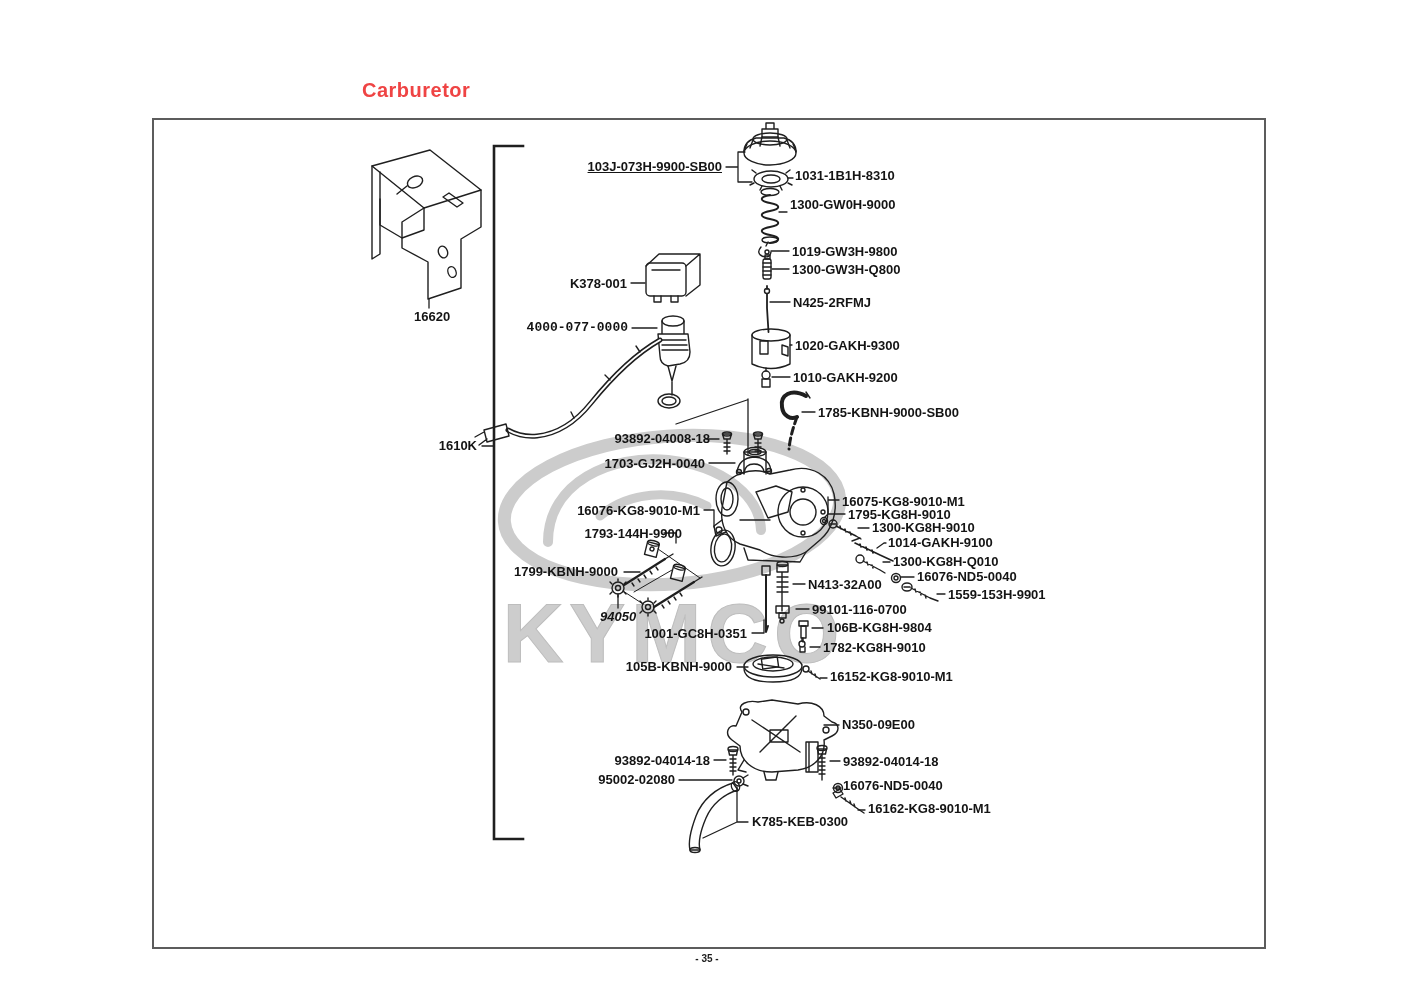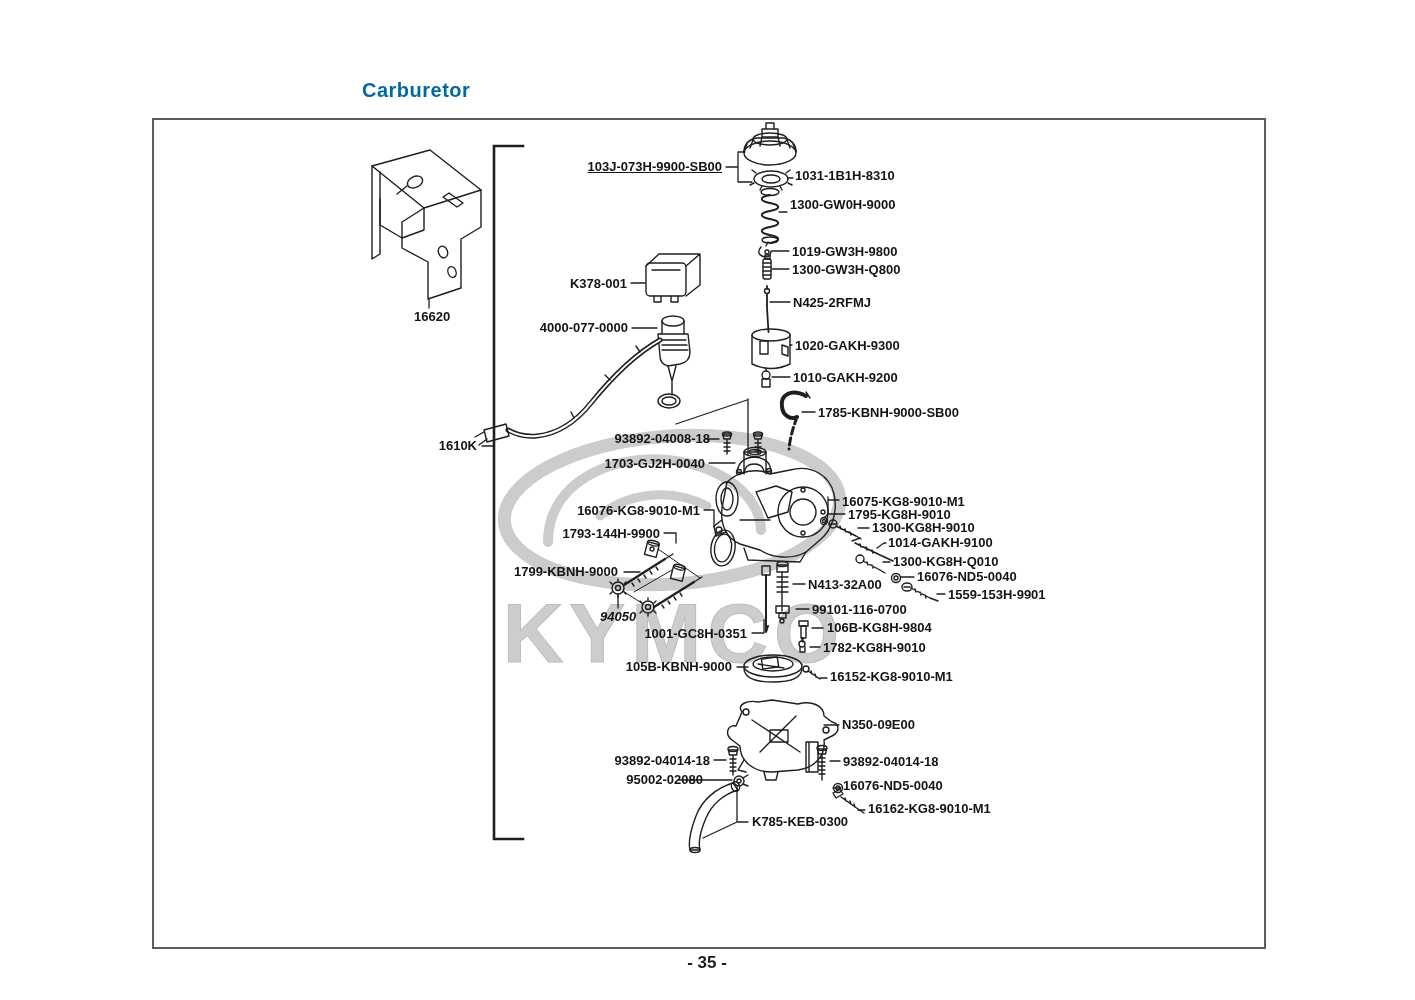--- a/index.html
+++ b/index.html
@@ -3,28 +3,28 @@
 <meta charset="utf-8">
 <style>
   html,body{margin:0;padding:0;background:#fff;}
   .page{position:relative;width:1415px;height:1000px;background:#ffffff;
         font-family:"Liberation Sans",sans-serif;overflow:hidden;}
   .section-box{position:absolute;left:152px;top:57px;width:161px;height:63px;
         border:2px solid #3f3f3f;box-sizing:border-box;background:#fff;
         display:flex;align-items:center;justify-content:center;z-index:3;}
   .section-box span{font-size:21px;font-weight:bold;color:#1d1d1d;letter-spacing:1px;}
   .page-title{position:absolute;left:362px;top:79px;font-size:20px;font-weight:bold;
-        color:#0369a1;letter-spacing:0.5px;z-index:3;}
+        color:#ef4444;letter-spacing:0.5px;z-index:3;}
   .content-frame{position:absolute;left:152px;top:118px;width:1114px;height:831px;
         border:2px solid #5c5c5c;box-sizing:border-box;background:#fff;z-index:1;}
   .diagram-svg{position:absolute;left:152px;top:118px;z-index:2;}
   .plabel{position:absolute;font-size:13px;font-weight:bold;color:#141414;
         white-space:nowrap;line-height:14px;z-index:4;}
   .page-number{position:absolute;left:652px;top:953px;width:110px;text-align:center;
-        font-size:17px;font-weight:bold;color:#1d1d1d;z-index:3;}
+        font-size:10px;font-weight:bold;color:#1d1d1d;z-index:3;}
 </style>
 </head>
 <body>
 
 <div class="page">
 
   <div class="page-title">Carburetor</div>
 
   <div class="content-frame"></div>
 
@@ -296,48 +296,48 @@
     </g>
   </svg>
 
   <div class="plabel" style="right:693px;top:160px;text-decoration:underline;">103J-073H-9900-SB00</div>
   <div class="plabel" style="left:795px;top:169px;">1031-1B1H-8310</div>
   <div class="plabel" style="left:790px;top:198px;">1300-GW0H-9000</div>
   <div class="plabel" style="left:792px;top:245px;">1019-GW3H-9800</div>
   <div class="plabel" style="left:792px;top:263px;">1300-GW3H-Q800</div>
   <div class="plabel" style="left:793px;top:296px;">N425-2RFMJ</div>
   <div class="plabel" style="right:788px;top:277px;">K378-001</div>
-  <div class="plabel" style="right:787px;top:321px;">4000-077-0000</div>
+  <div class="plabel" style="right:787px;top:321px;font-family:Liberation Mono, monospace;">4000-077-0000</div>
   <div class="plabel" style="left:414px;top:310px;">16620</div>
   <div class="plabel" style="left:795px;top:339px;">1020-GAKH-9300</div>
   <div class="plabel" style="left:793px;top:371px;">1010-GAKH-9200</div>
   <div class="plabel" style="left:818px;top:406px;">1785-KBNH-9000-SB00</div>
   <div class="plabel" style="right:705px;top:432px;">93892-04008-18</div>
   <div class="plabel" style="right:710px;top:457px;">1703-GJ2H-0040</div>
   <div class="plabel" style="right:715px;top:504px;">16076-KG8-9010-M1</div>
-  <div class="plabel" style="right:755px;top:527px;margin-left:19px;">1793-144H-9900</div>
+  <div class="plabel" style="right:733px;top:527px;margin-left:19px;">1793-144H-9900</div>
   <div class="plabel" style="right:797px;top:565px;">1799-KBNH-9000</div>
   <div class="plabel" style="left:600px;top:610px;font-style:italic;">94050</div>
   <div class="plabel" style="left:842px;top:495px;">16075-KG8-9010-M1</div>
   <div class="plabel" style="left:848px;top:508px;">1795-KG8H-9010</div>
   <div class="plabel" style="left:872px;top:521px;">1300-KG8H-9010</div>
   <div class="plabel" style="left:888px;top:536px;">1014-GAKH-9100</div>
   <div class="plabel" style="left:893px;top:555px;">1300-KG8H-Q010</div>
   <div class="plabel" style="left:917px;top:570px;">16076-ND5-0040</div>
   <div class="plabel" style="left:948px;top:588px;">1559-153H-9901</div>
   <div class="plabel" style="left:808px;top:578px;">N413-32A00</div>
   <div class="plabel" style="left:812px;top:603px;">99101-116-0700</div>
   <div class="plabel" style="left:827px;top:621px;">106B-KG8H-9804</div>
   <div class="plabel" style="left:823px;top:641px;">1782-KG8H-9010</div>
   <div class="plabel" style="right:668px;top:627px;">1001-GC8H-0351</div>
   <div class="plabel" style="right:683px;top:660px;">105B-KBNH-9000</div>
   <div class="plabel" style="left:830px;top:670px;">16152-KG8-9010-M1</div>
   <div class="plabel" style="left:842px;top:718px;">N350-09E00</div>
   <div class="plabel" style="right:705px;top:754px;">93892-04014-18</div>
-  <div class="plabel" style="right:712px;top:773px;">95002-02080</div>
+  <div class="plabel" style="right:740px;top:773px;">95002-02080</div>
   <div class="plabel" style="left:843px;top:755px;">93892-04014-18</div>
   <div class="plabel" style="left:843px;top:779px;">16076-ND5-0040</div>
   <div class="plabel" style="left:868px;top:802px;">16162-KG8-9010-M1</div>
   <div class="plabel" style="left:752px;top:815px;">K785-KEB-0300</div>
   <div class="plabel" style="right:938px;top:439px;">1610K</div>
 
   <div class="page-number">- 35 -</div>
 </div>
 
 </body></html>

